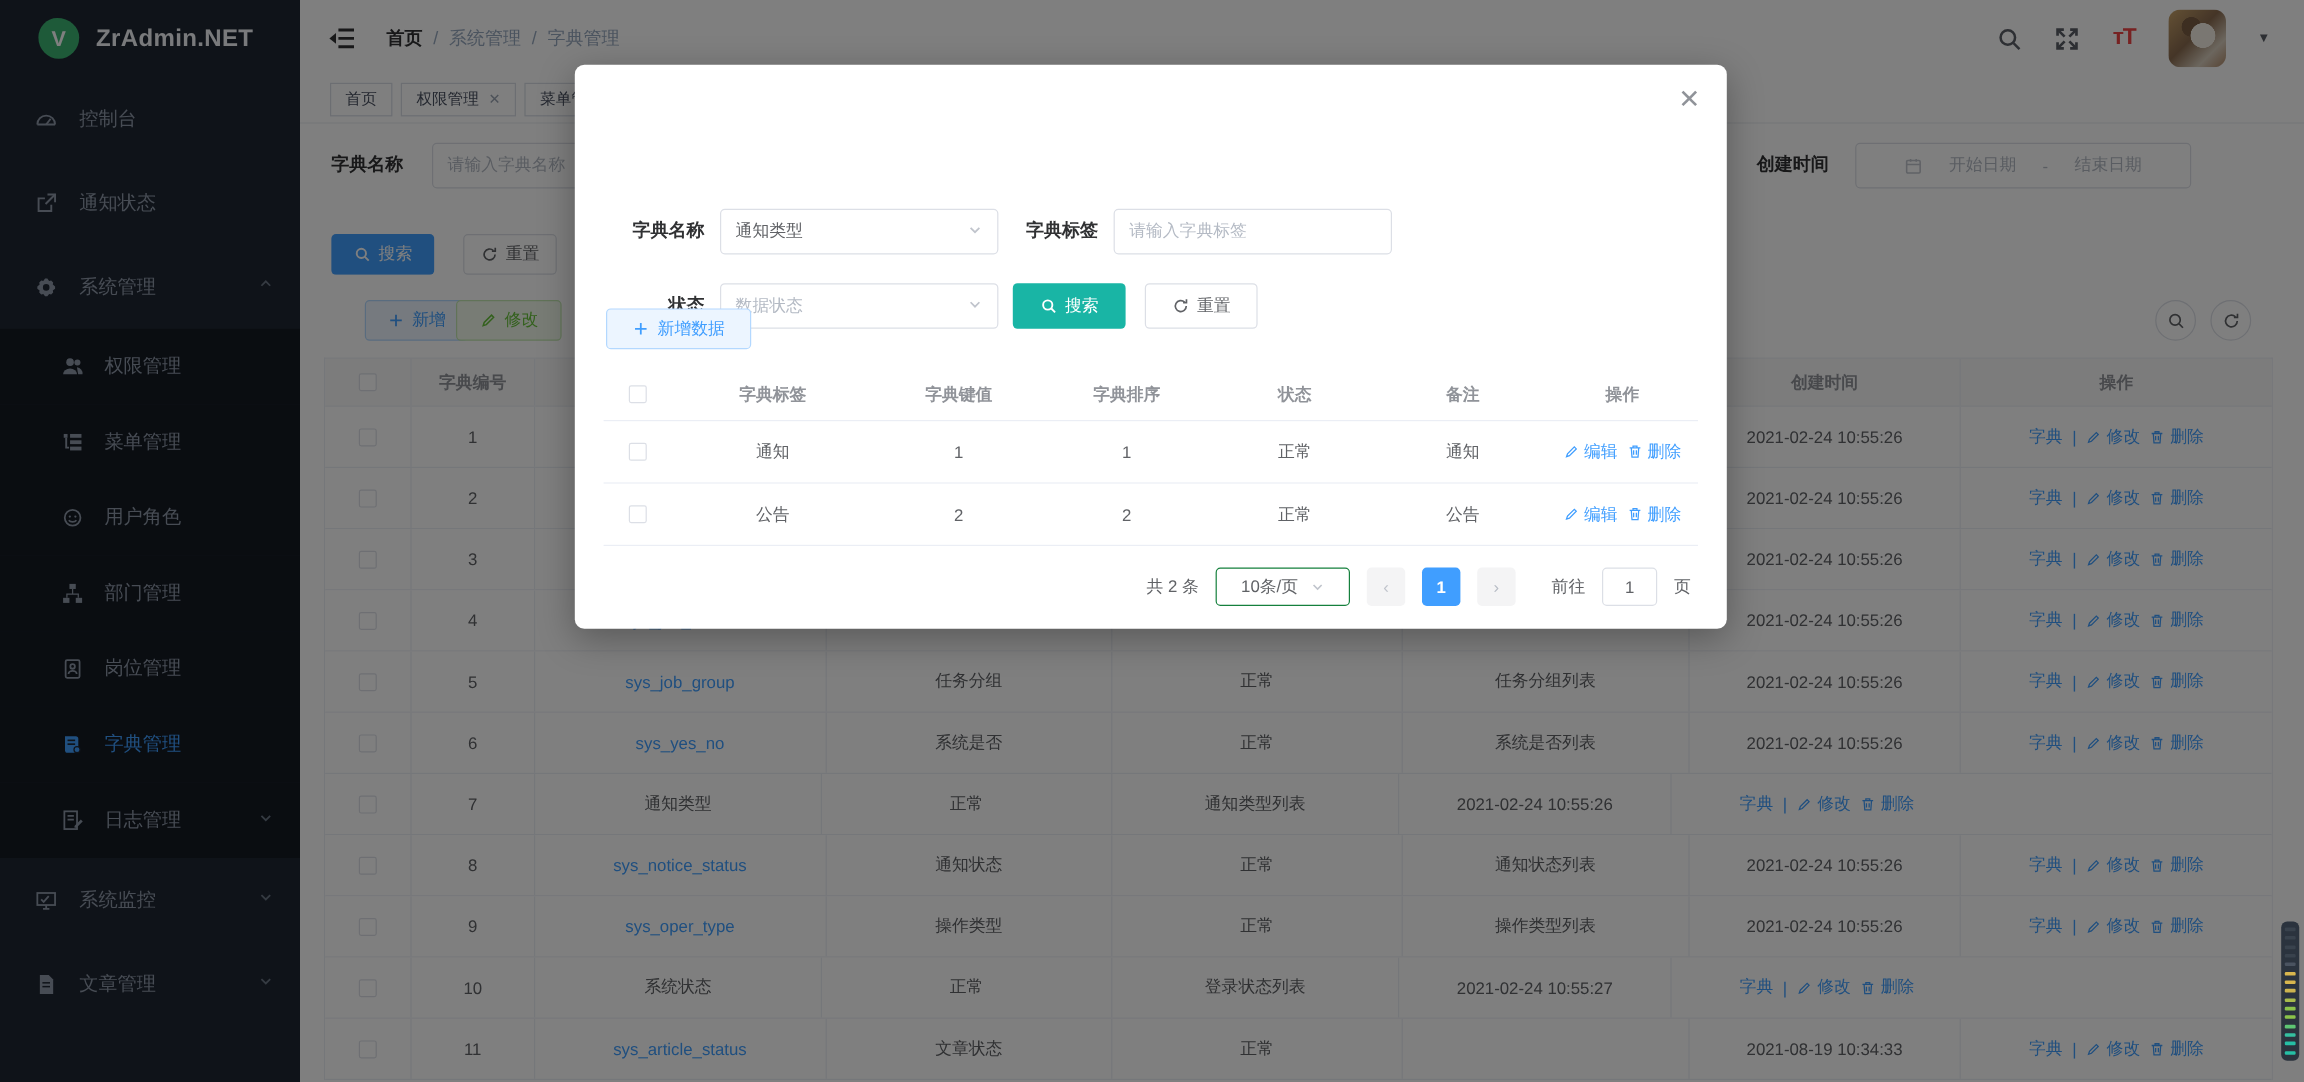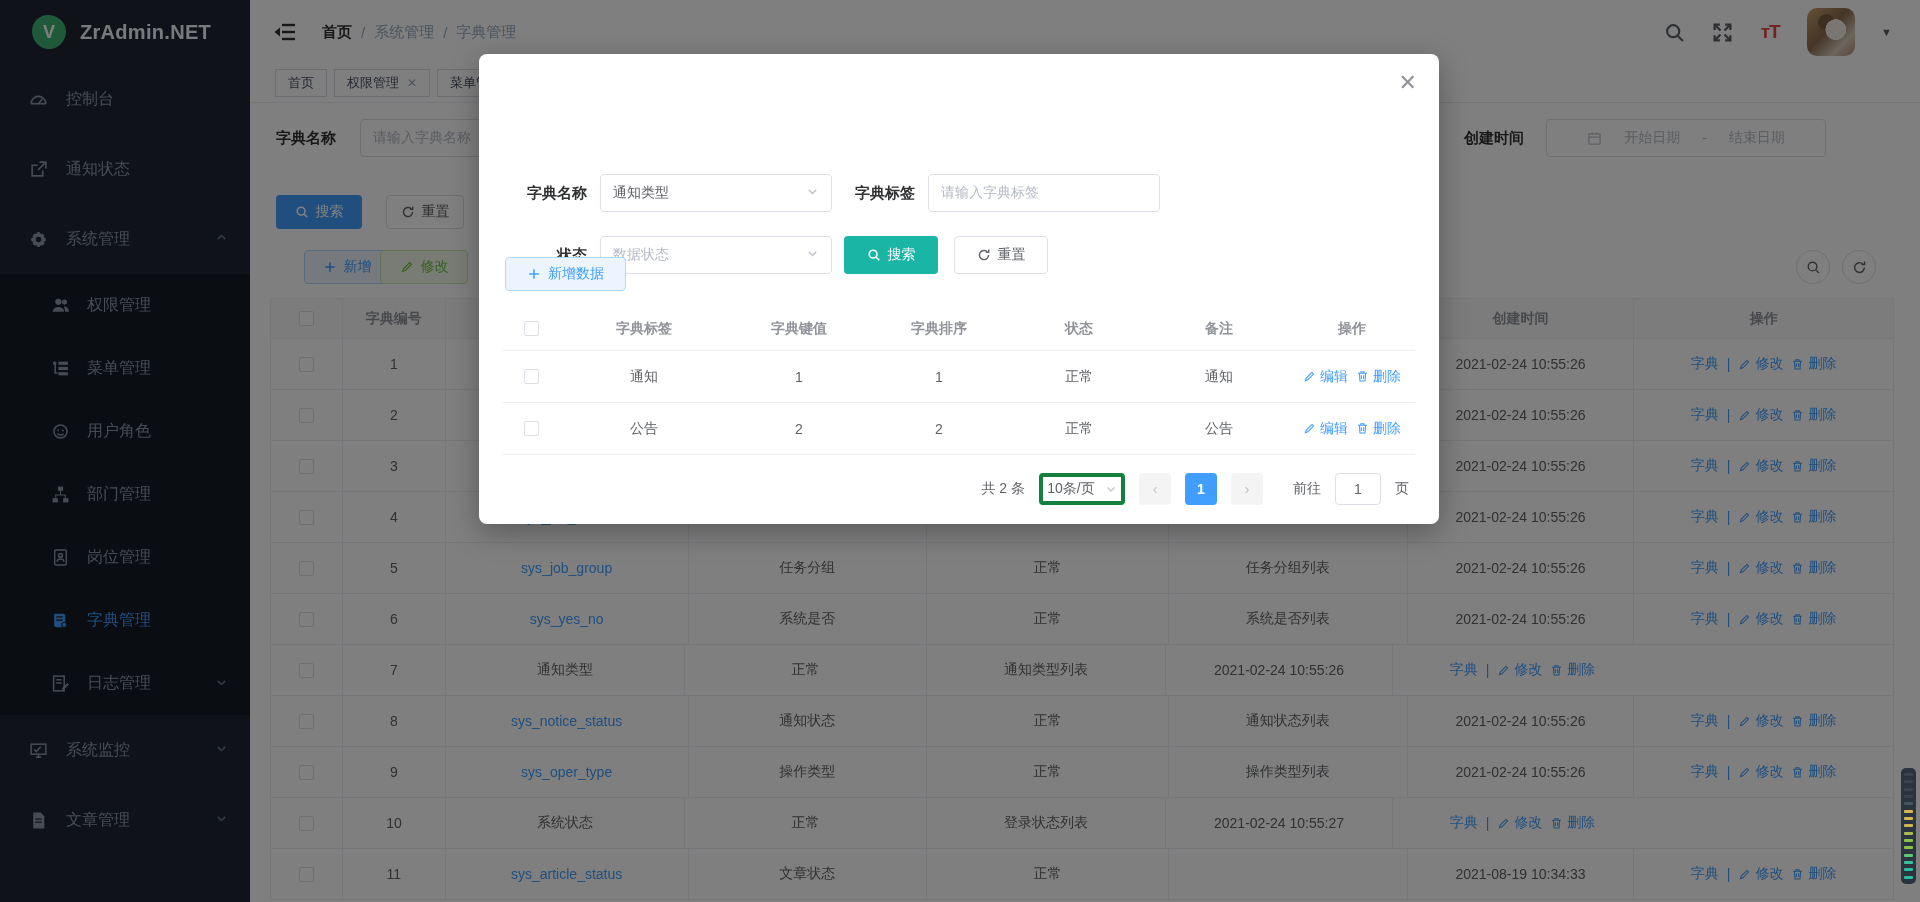--- a/index.html
+++ b/index.html
@@ -83,21 +83,21 @@
   .m-btn svg { width:14px; height:14px; }
   .m-btn.teal { background:#19b5a5; color:#fff; }
   .m-btn.ghost { background:#fff; border:1px solid #dcdfe6; color:#606266; }
   .m-add { position:absolute; left:26px; top:203px; width:121px; height:34px; }
   .m-table { position:absolute; left:24px; right:24px; top:253px; font-size:14px; }
   .mt-row { display:flex; align-items:center; border-bottom:1px solid #ebeef5; }
   .mt-row.head { height:44px; color:#909399; font-weight:bold; border-bottom:1px solid #ebeef5; }
   .mt-row:not(.head) { height:52px; color:#606266; }
   .mt-cell { display:flex; align-items:center; justify-content:center; text-align:center; }
   .m-pager { position:absolute; left:24px; right:30px; top:415px; height:40px; display:flex; align-items:center; justify-content:flex-end; gap:14px; font-size:14px; color:#606266; }
-  .pg-select { width:86px; height:32px; border:4px solid #15803d; border-radius:4px; display:flex; align-items:center; justify-content:center; gap:10px; color:#606266; cursor:pointer; }
+  .pg-select { width:112px; height:32px; border:1px solid #15803d; border-radius:4px; display:flex; align-items:center; justify-content:center; gap:10px; color:#606266; cursor:pointer; }
   .pg-select svg { width:12px; height:12px; color:#c0c4cc; }
   .pg-btn { width:32px; height:32px; border-radius:4px; background:#f4f4f5; display:flex; align-items:center; justify-content:center; font-size:14px; cursor:pointer; }
   .pg-btn.prev { color:#c0c4cc; }
   .pg-btn.next { color:#b7bcc5; }
   .pg-page { width:32px; height:32px; border-radius:4px; background:#409eff; color:#fff; font-weight:bold; display:flex; align-items:center; justify-content:center; cursor:pointer; }
   .pg-input { width:46px; height:32px; border:1px solid #dcdfe6; border-radius:4px; display:flex; align-items:center; justify-content:center; color:#606266; }
 
   
   .edge-widget { position:absolute; right:4px; top:768px; width:15px; height:116px; background:#2b333e; border-radius:5px; z-index:70; padding:5px 3px; display:flex; flex-direction:column; justify-content:space-between; }
   .edge-widget i { display:block; height:3px; border-radius:1px; }

